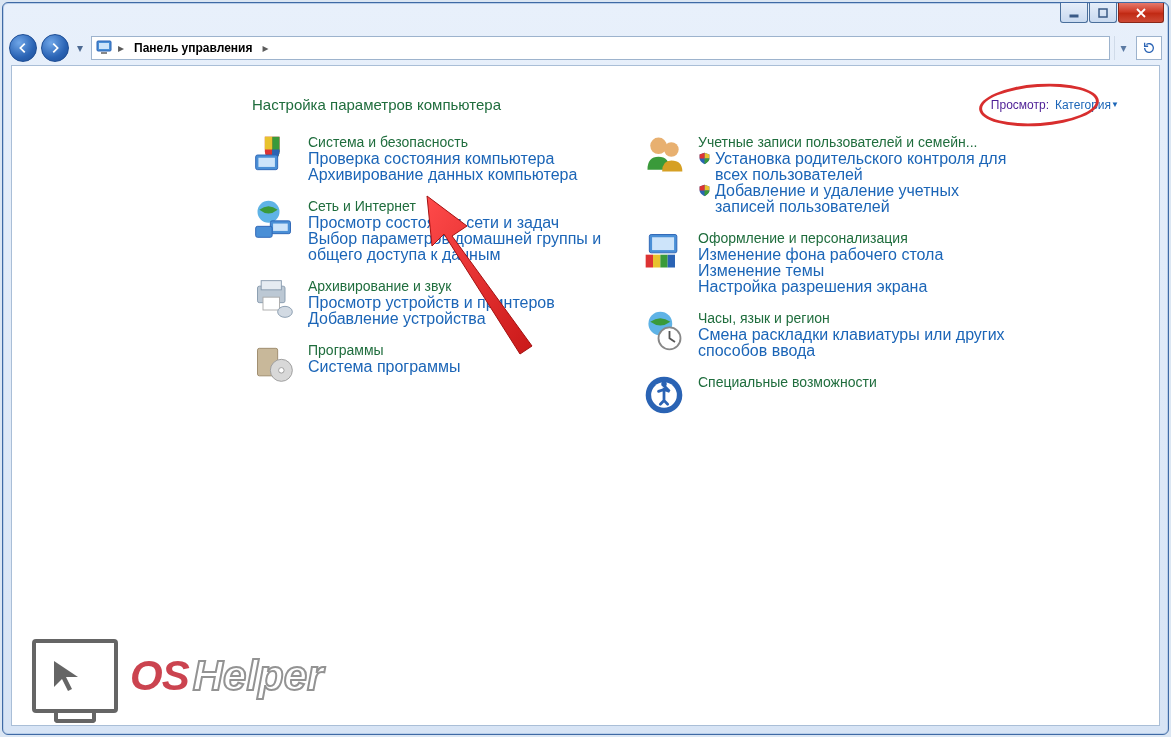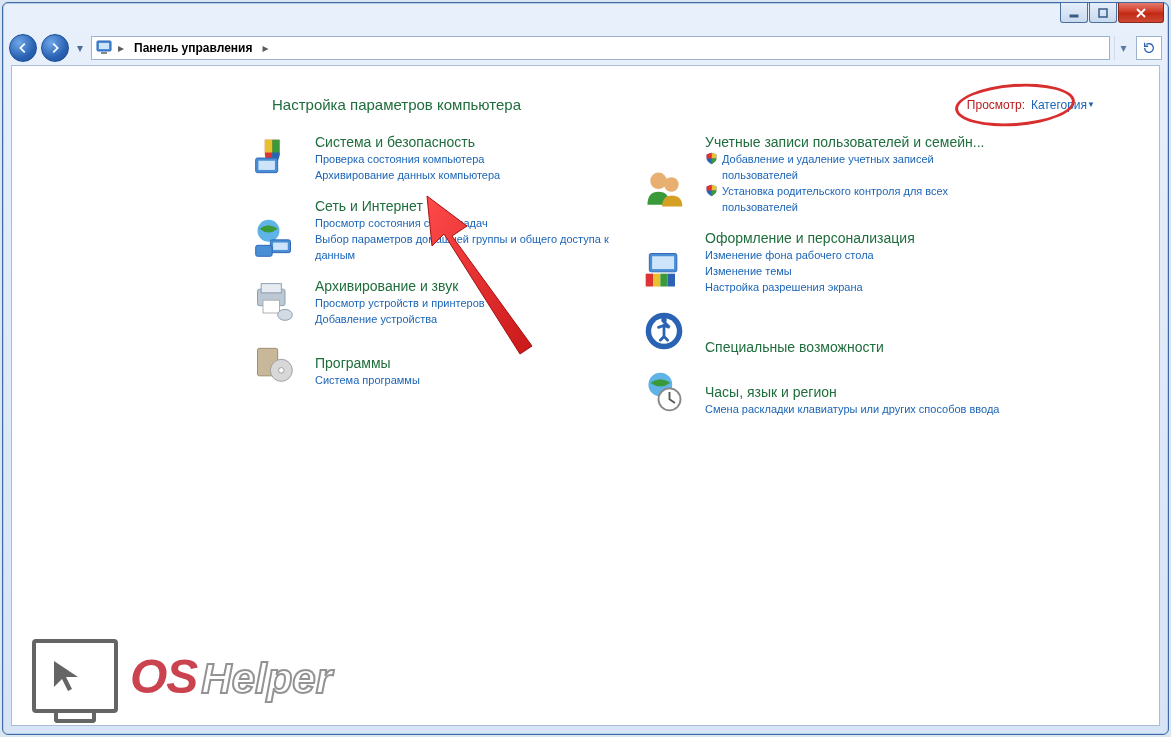--- a/index.html
+++ b/index.html
@@ -68,37 +68,37 @@
   
   .content-wrap {
     flex:1; margin: 0 8px 8px 8px; background:#fff; border:1px solid #a9bed7;
     position:relative; overflow:hidden;
   }
   .content {
     position:absolute; inset:0; padding: 20px 0 0 0;
   }
 
   .heading-row {
-    display:flex; align-items:center; padding: 10px 64px 20px 240px; margin-left: 20px;
+    display:flex; align-items:center; padding: 10px 40px 20px 240px;
   }
   .page-title { color:#1f6d3d; font-size:15px; font-weight:400; }
   .view-block { margin-left:auto; display:flex; align-items:center; gap:6px; position:relative; }
-  .view-label { color:#b91c1c; }
+  .view-label { color:#4c1d95; }
   .view-value { color:#1b65b7; cursor:default; display:flex; align-items:center; }
   .view-value .tri { font-size:8px; color:#1b65b7; }
 
   .columns {
     display:flex; padding: 0 40px 0 240px; gap: 20px;
   }
   .col { flex:1; display:flex; flex-direction:column; gap:14px; max-width:370px;}
-  .cat { display:flex; gap:19px;align-items:flex-end; }
+  .cat { display:flex; gap:12px; }
   .cat-icon { width:44px; height:44px; flex:none; }
   .cat-body { flex:1; }
   .cat-title { color:#1f6d3d; font-size:14px; line-height:18px; cursor:pointer; display:block;}
-  .cat-link { color:#1b65b7; font-size:11px; line-height:16px; cursor:pointer; display:block;}
+  .cat-link { color:#1b65b7; font-size:16px; line-height:16px; cursor:pointer; display:block;}
   .cat-link.shield { display:flex; align-items:flex-start; gap:4px; }
   .cat-link.shield svg { flex:none; width:13px; height:13px; margin-top:1px;}
 
   
   .anno-circle {
     position:absolute; border:3px solid #d82e2e; border-radius:50%;
     width:120px; height:42px; pointer-events:none;
     transform: rotate(-4deg);
   }
   .arrow {
@@ -113,21 +113,21 @@
   .wm-monitor {
     width:86px; height:74px; border:4px solid #555; border-radius:4px; position:relative;
     background:#fff;
   }
   .wm-monitor::after{
     content:""; position:absolute; left:50%; bottom:-14px; transform:translateX(-50%);
     width:34px; height:10px; border:4px solid #555; border-top:none; border-radius:0 0 4px 4px;
   }
   .wm-cursor{ position:absolute; left:14px; top:14px; }
   .wm-text { display:flex; align-items:baseline; gap:4px; font-weight:bold; font-style:italic;}
-  .wm-os { color:#c62f3c; font-size:48px; letter-spacing:-1px;}
+  .wm-os { color:#c62f3c; font-size:42px; letter-spacing:-1px;}
   .wm-helper{ font-size:42px; color:transparent; -webkit-text-stroke:2px #888; text-stroke:2px #888;text-align:right;}
 
   
 </style>
 </head>
 <body>
 
 <div class="window">
 
   <div class="titlebar">
@@ -274,38 +274,38 @@
             <span>
               <svg class="cat-icon" viewBox="0 0 48 48">
                 <circle cx="18" cy="14" r="9" fill="#e8b070"></circle>
                 <path d="M6 40 Q6 26 18 26 Q30 26 30 40 Z" fill="#3a9a3a"></path>
                 <circle cx="32" cy="18" r="8" fill="#e8b070"></circle>
                 <path d="M22 42 Q22 30 32 30 Q44 30 44 42 Z" fill="#d6a024"></path>
               </svg>
             </span>
             <div class="cat-body">
               <a class="cat-title">Учетные записи пользователей и семейн...</a>
+              <a class="cat-link shield">
+                <svg viewBox="0 0 16 16">
+                    <path d="M8 1 L14 3 V8 C14 12 8 15 8 15 C8 15 2 12 2 8 V3 Z" fill="#2a63b4"></path>
+                    <path d="M8 1 L14 3 V8 L8 8 Z" fill="#e8c22e"></path>
+                    <path d="M2 3 L8 1 V8 L2 8 Z" fill="#d33"></path>
+                    <path d="M8 8 L14 8 C14 12 8 15 8 15 Z" fill="#3a9a3a"></path>
+                  </svg>
+                <span>Установка родительского контроля для всех пользователей</span>
+              </a>
               <a class="cat-link shield">
                 <svg viewBox="0 0 16 16">
                     <path d="M8 1 L14 3 V8 C14 12 8 15 8 15 C8 15 2 12 2 8 V3 Z" fill="#2a63b4"></path>
                     <path d="M8 1 L14 3 V8 L8 8 Z" fill="#e8c22e"></path>
                     <path d="M2 3 L8 1 V8 L2 8 Z" fill="#d33"></path>
                     <path d="M8 8 L14 8 C14 12 8 15 8 15 Z" fill="#3a9a3a"></path>
                   </svg>
                 <span>Добавление и удаление учетных записей пользователей</span>
               </a>
-              <a class="cat-link shield">
-                <svg viewBox="0 0 16 16">
-                    <path d="M8 1 L14 3 V8 C14 12 8 15 8 15 C8 15 2 12 2 8 V3 Z" fill="#2a63b4"></path>
-                    <path d="M8 1 L14 3 V8 L8 8 Z" fill="#e8c22e"></path>
-                    <path d="M2 3 L8 1 V8 L2 8 Z" fill="#d33"></path>
-                    <path d="M8 8 L14 8 C14 12 8 15 8 15 Z" fill="#3a9a3a"></path>
-                  </svg>
-                <span>Установка родительского контроля для всех пользователей</span>
-              </a>
             </div>
           </div>
 
           <div class="cat">
             <span>
               <svg class="cat-icon" viewBox="0 0 48 48">
                 <rect x="8" y="6" width="30" height="20" rx="2" fill="#4a8fd6" stroke="#2a63b4"></rect>
                 <rect x="11" y="9" width="24" height="14" fill="#cde4fa"></rect>
                 <rect x="4" y="28" width="8" height="14" fill="#d33"></rect>
                 <rect x="12" y="28" width="8" height="14" fill="#e8c22e"></rect>
@@ -317,43 +317,43 @@
               <a class="cat-title">Оформление и персонализация</a>
               <a class="cat-link">Изменение фона рабочего стола</a>
               <a class="cat-link">Изменение темы</a>
               <a class="cat-link">Настройка разрешения экрана</a>
             </div>
           </div>
 
           <div class="cat">
             <span>
               <svg class="cat-icon" viewBox="0 0 48 48">
+                <circle cx="20" cy="16" r="13" fill="#5fb3e6"></circle>
+                <path d="M9 14 Q20 6 31 14 Q20 22 9 14" fill="#3a9a3a"></path>
+                <circle cx="30" cy="32" r="12" fill="#fff" stroke="#888" stroke-width="2"></circle>
+                <path d="M30 24 V32 L36 36" stroke="#555" stroke-width="2" fill="none"></path>
+              </svg>
+            </span>
+            <div class="cat-body">
+              <a class="cat-title">Часы, язык и регион</a>
+              <a class="cat-link">Смена раскладки клавиатуры или других способов ввода</a>
+            </div>
+          </div>
+
+          <div class="cat">
+            <span>
+              <svg class="cat-icon" viewBox="0 0 48 48">
                 <circle cx="24" cy="24" r="20" fill="#2a63b4"></circle>
                 <circle cx="24" cy="24" r="14" fill="#fff"></circle>
                 <path d="M24 14 L30 20 L24 18 L24 30 L28 34 M24 30 L20 34 M18 20 L24 18" stroke="#2a63b4" stroke-width="3" fill="none" stroke-linecap="round"></path>
                 <circle cx="24" cy="12" r="3" fill="#2a63b4"></circle>
               </svg>
             </span>
             <div class="cat-body">
               <a class="cat-title">Специальные возможности</a>
-            </div>
-          </div>
-
-          <div class="cat">
-            <span>
-              <svg class="cat-icon" viewBox="0 0 48 48">
-                <circle cx="20" cy="16" r="13" fill="#5fb3e6"></circle>
-                <path d="M9 14 Q20 6 31 14 Q20 22 9 14" fill="#3a9a3a"></path>
-                <circle cx="30" cy="32" r="12" fill="#fff" stroke="#888" stroke-width="2"></circle>
-                <path d="M30 24 V32 L36 36" stroke="#555" stroke-width="2" fill="none"></path>
-              </svg>
-            </span>
-            <div class="cat-body">
-              <a class="cat-title">Часы, язык и регион</a>
-              <a class="cat-link">Смена раскладки клавиатуры или других способов ввода</a>
             </div>
           </div>
 
         </div>
       </div>
 
       <svg class="arrow" style="left:320px; top:110px; width:220px; height:180px;" viewBox="0 0 220 180">
         <defs>
           <linearGradient id="ag" x1="0" y1="0" x2="1" y2="1">
             <stop offset="0" stop-color="#ff4a4a"></stop>

